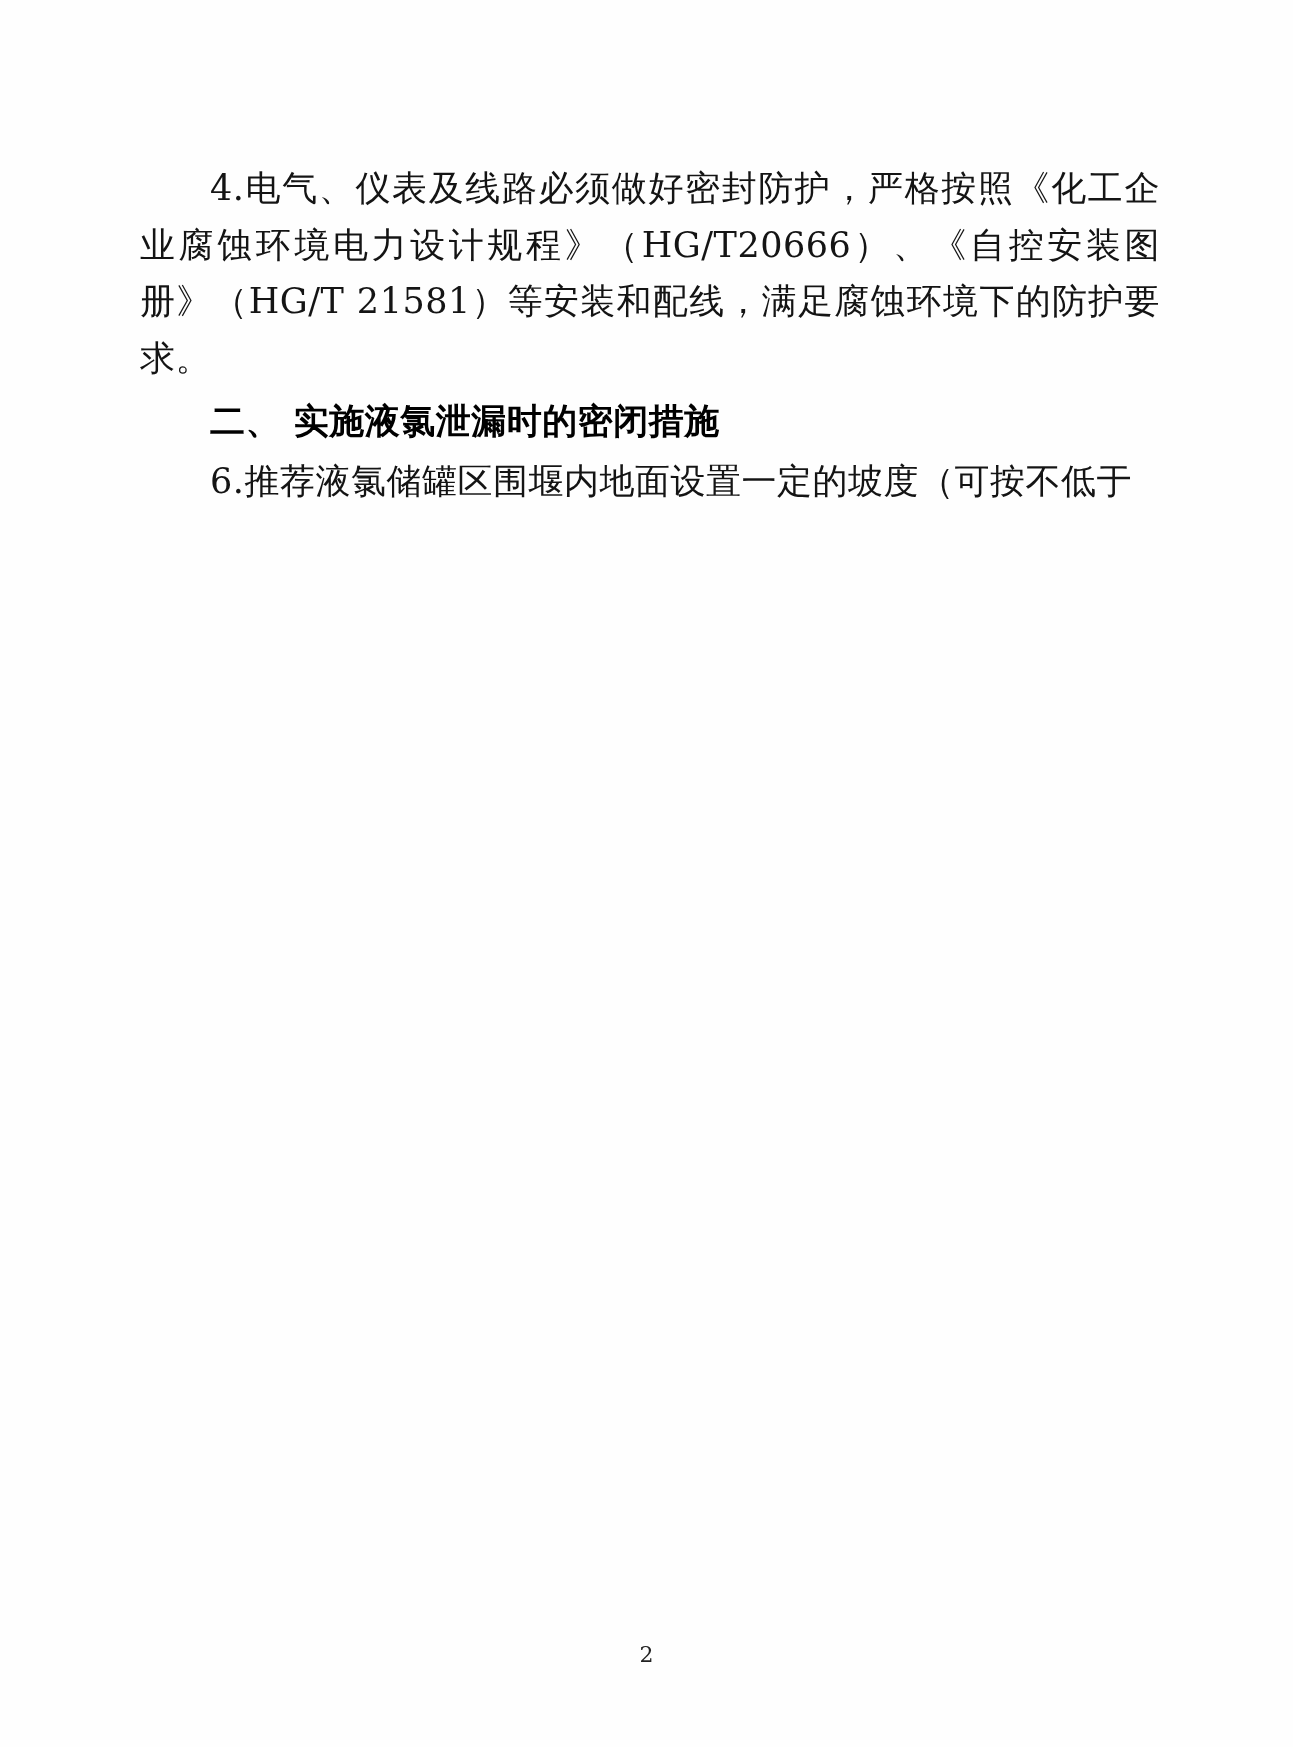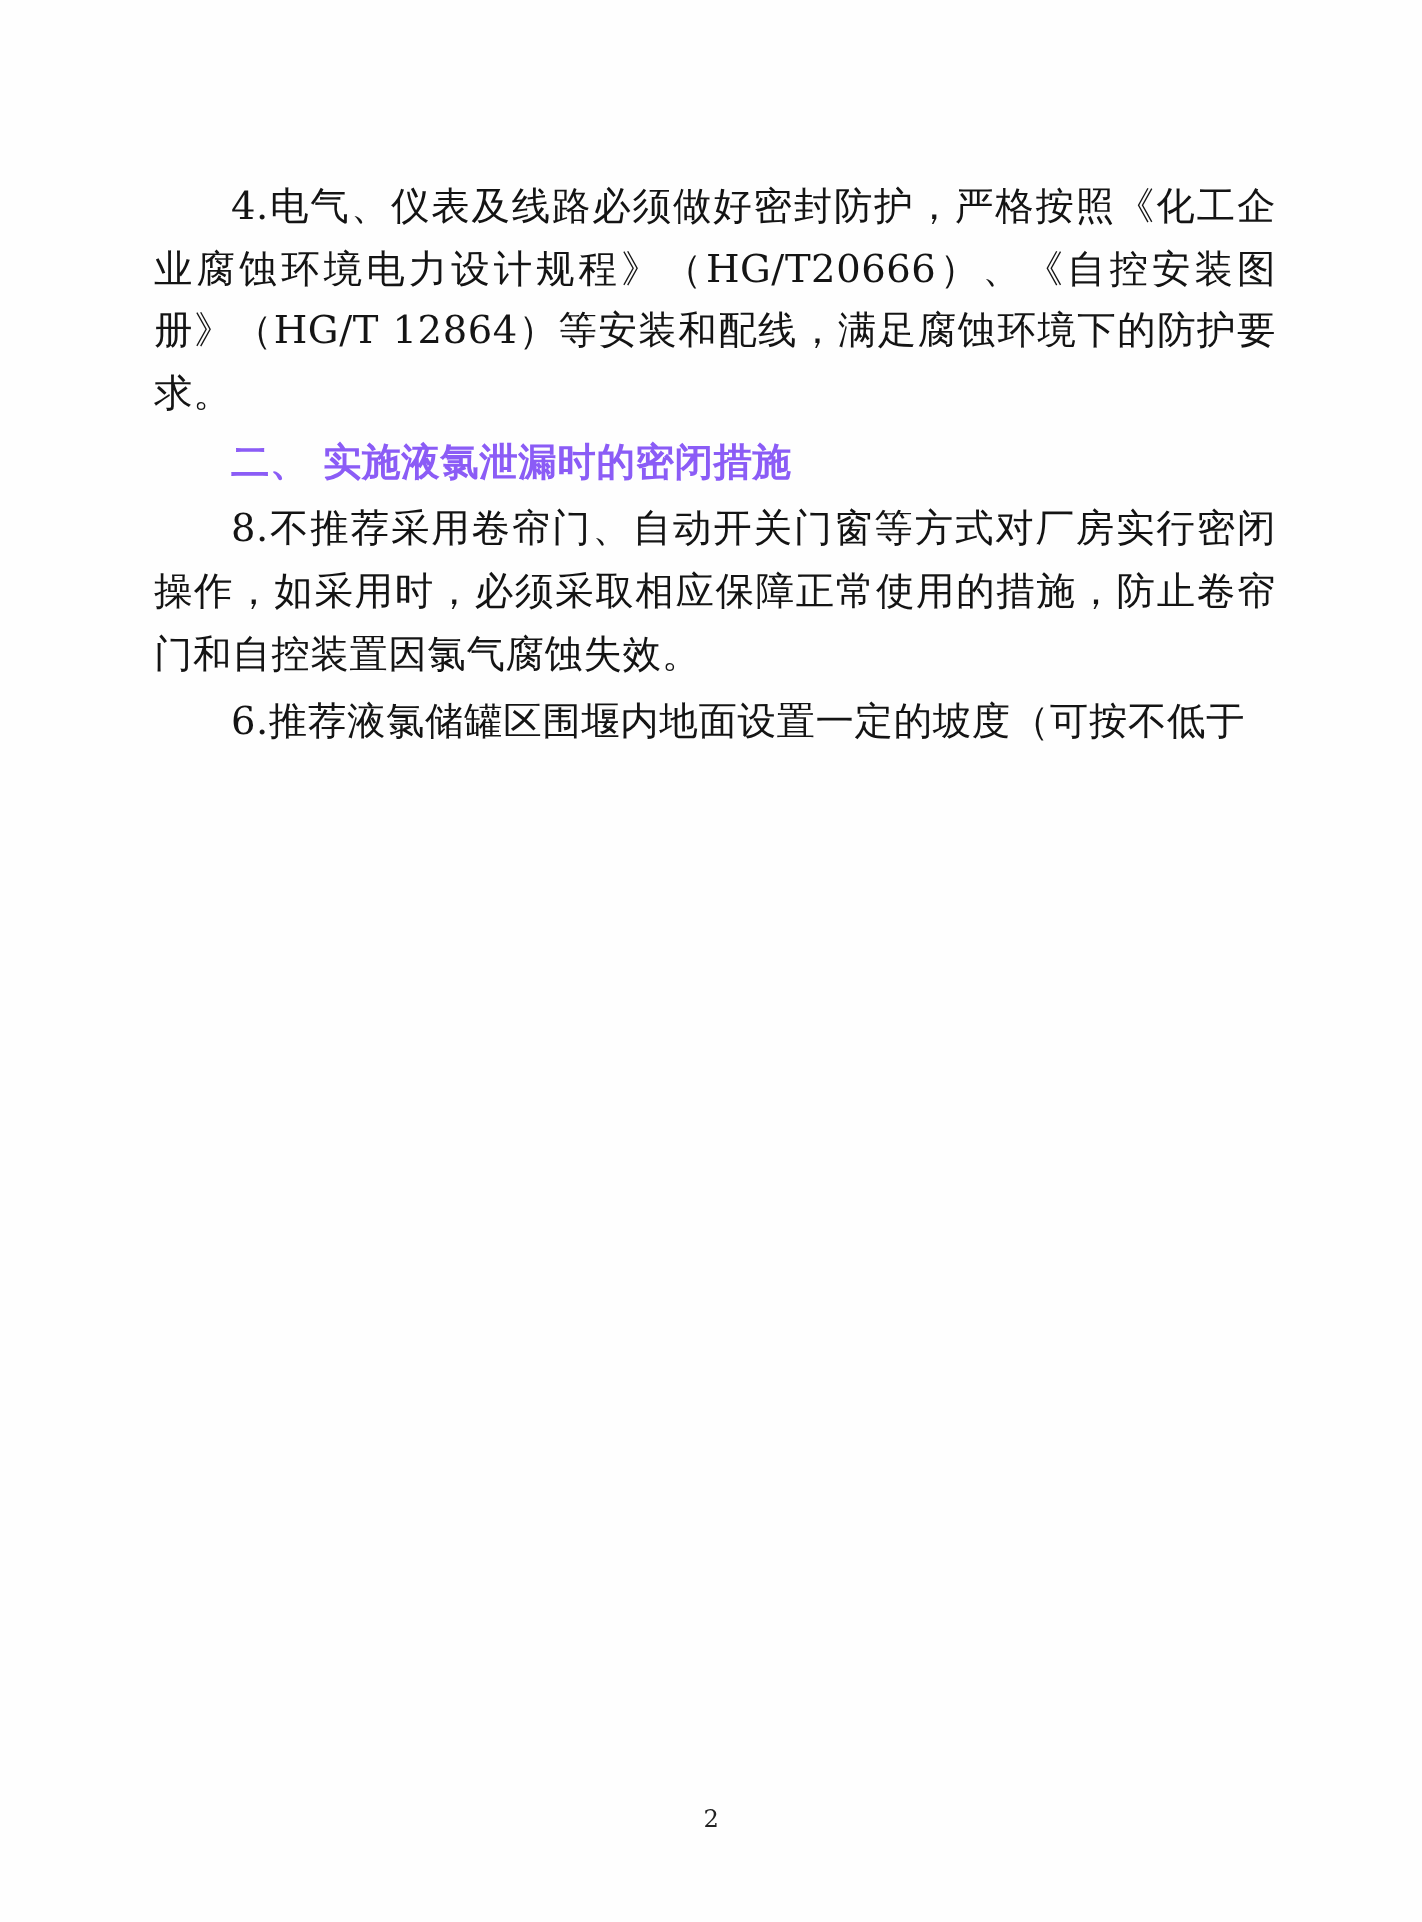--- a/index.html
+++ b/index.html
@@ -41,37 +41,36 @@
     color: #141414;
   }
   .heading {
     font-size: 35px;
     line-height: 1.62;
     margin: 6px 0 4px 0;
     text-indent: 2em;
     font-weight: bold;
     letter-spacing: 0.5px;
     font-family: "DejaVu Sans", "Liberation Sans", sans-serif;
-    color: #8b5cf6;
+    color: #000000;
   }
   .pagenum {
     position: absolute;
     left: 0;
     right: 0;
     bottom: 80px;
     text-align: center;
     font-size: 22px;
     font-family: "DejaVu Serif", "Liberation Serif", serif;
     color: #222;
   }
 </style>
 </head>
 <body>
 
 <div class="page">
   <div class="content">
-    <p class="para">4.电气、仪表及线路必须做好密封防护，严格按照《化工企业腐蚀环境电力设计规程》（HG/T20666）、《自控安装图册》（HG/T 12864）等安装和配线，满足腐蚀环境下的防护要求。</p>
+    <p class="para">4.电气、仪表及线路必须做好密封防护，严格按照《化工企业腐蚀环境电力设计规程》（HG/T20666）、《自控安装图册》（HG/T 21581）等安装和配线，满足腐蚀环境下的防护要求。</p>
     <p class="heading">二、 实施液氯泄漏时的密闭措施</p>
-    <p class="para">8.不推荐采用卷帘门、自动开关门窗等方式对厂房实行密闭操作，如采用时，必须采取相应保障正常使用的措施，防止卷帘门和自控装置因氯气腐蚀失效。</p>
     <p class="para">6.推荐液氯储罐区围堰内地面设置一定的坡度（可按不低于</p>
   </div>
   <div class="pagenum">2</div>
 </div>
 
 </body></html>

